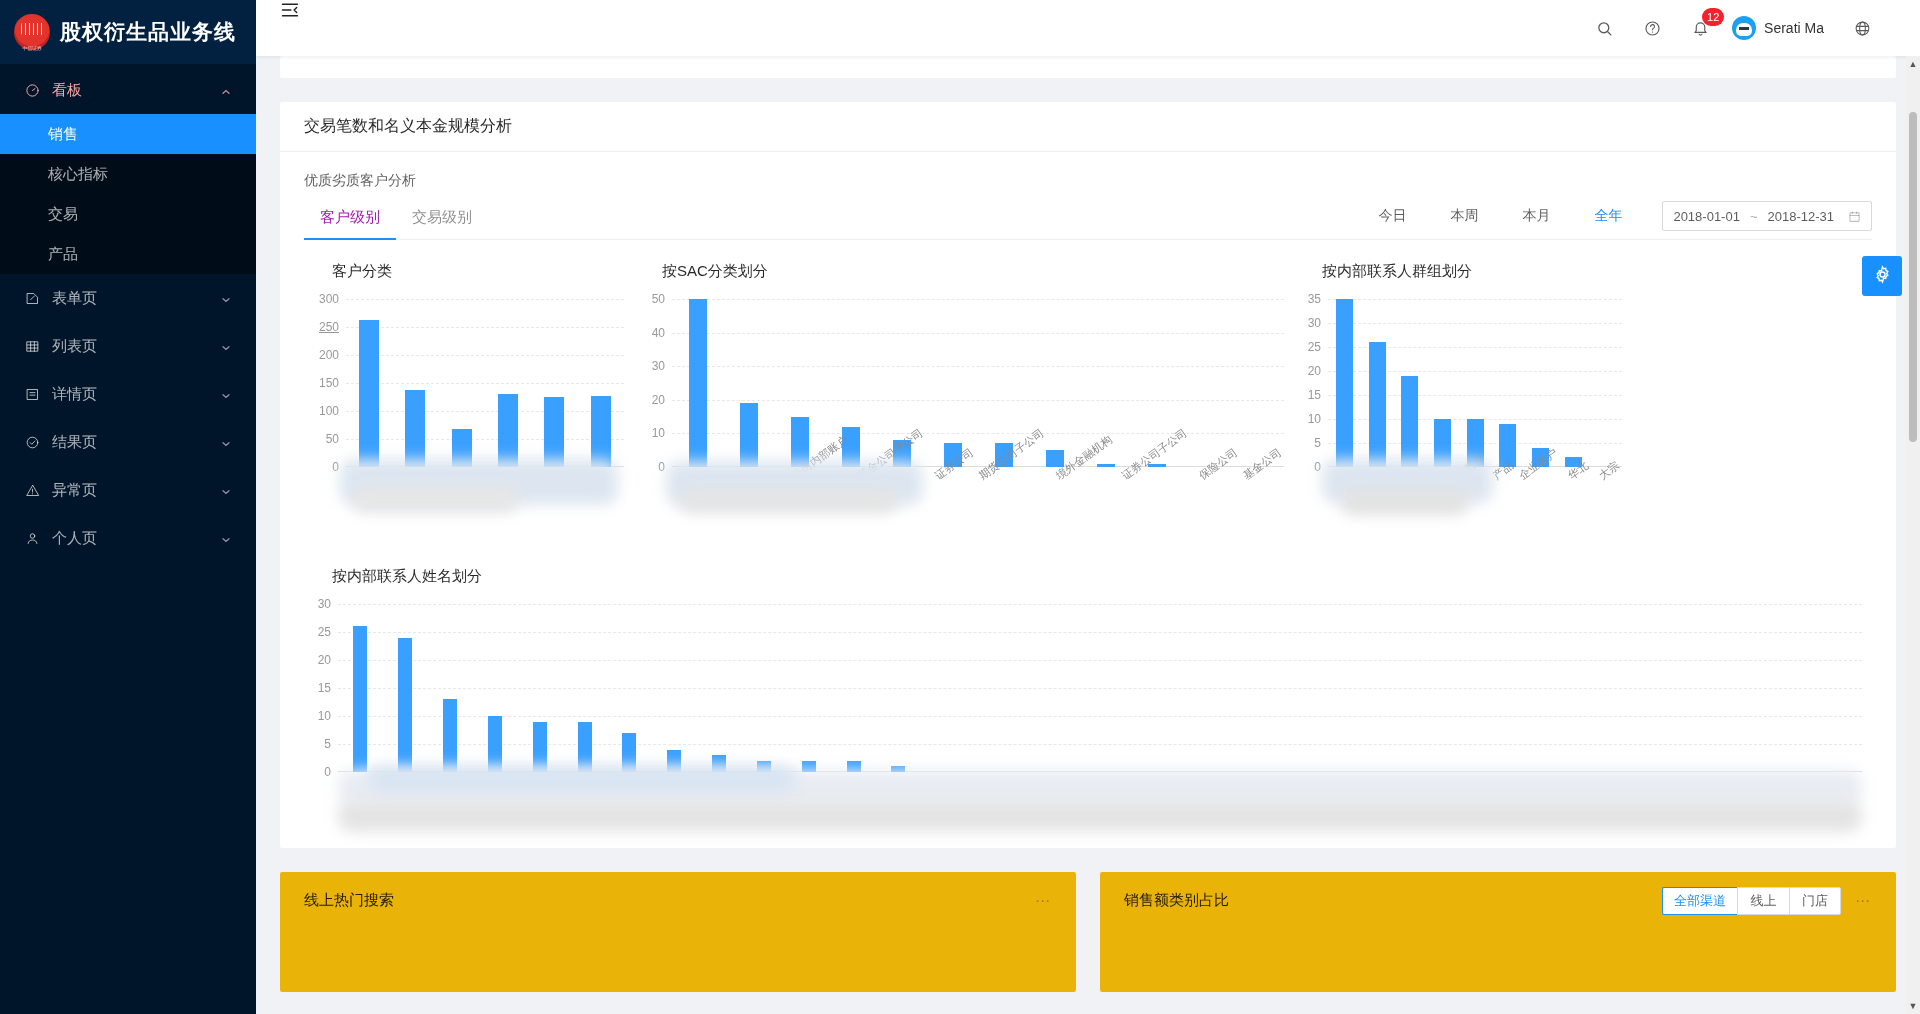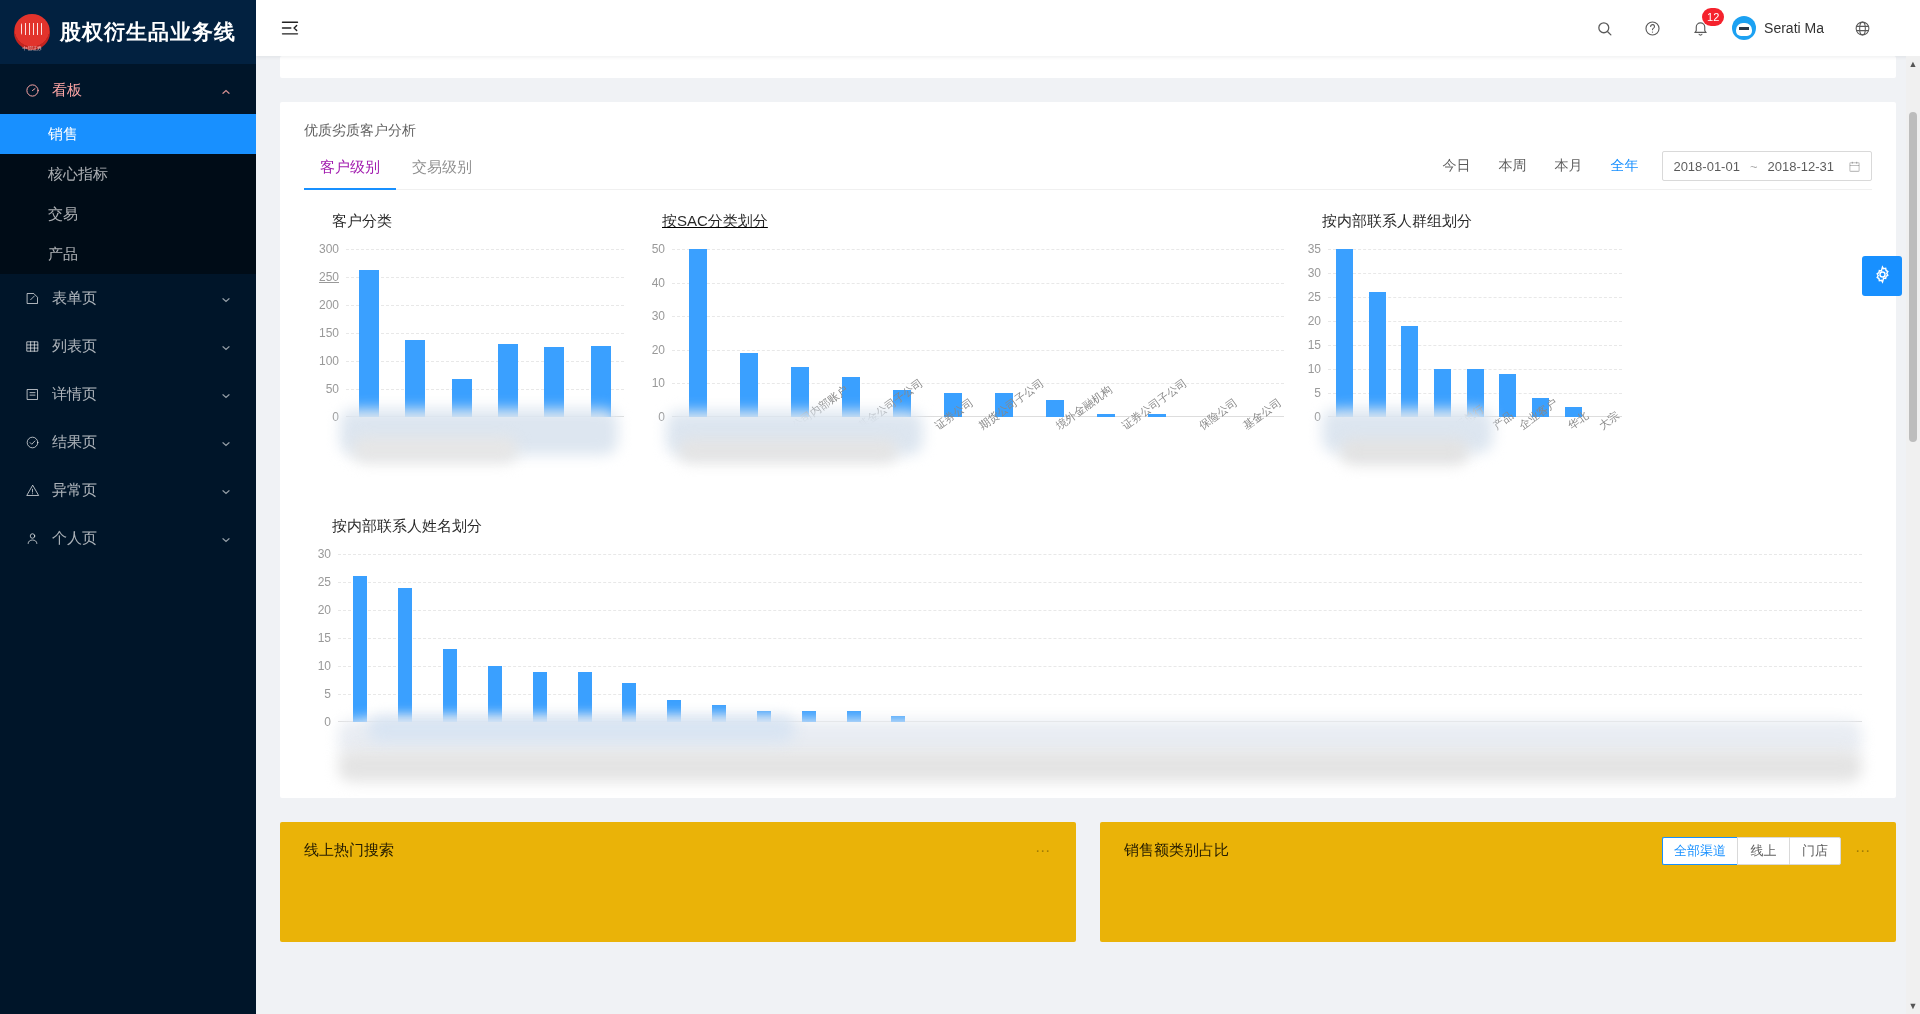--- a/index.html
+++ b/index.html
@@ -28,21 +28,21 @@
   .mi-icon { width: 16px; height: 16px; margin-right: 12px; display: inline-flex; align-items: center; justify-content: center; flex: 0 0 16px; }
   .mi-icon svg { width: 15px; height: 15px; }
   .mg-label { flex: 1; }
   .caret { width: 12px; height: 12px; opacity: .85; }
   .submenu { background: #000c17; }
   .sub-item { height: 40px; display: flex; align-items: center; padding-left: 48px; color: rgba(255,255,255,.68); font-size: 15px; cursor: pointer; }
   .sub-item.active { background: #1890ff; color: #fff; }
 
   
   .main { flex: 1; display: flex; flex-direction: column; height: 1014px; position: relative; background: #f0f2f5; }
-  .topbar { height: 56px; background: #fff; display: flex; align-items: center; padding: 0 0 0 24px; flex: 0 0 56px;
+  .topbar { height: 56px; background: #fff; display: flex; padding: 0 0 0 24px; flex: 0 0 56px;
             box-shadow: 0 1px 4px rgba(0,21,41,.08); position: relative; z-index: 20; }
   .collapse-btn { width: 20px; height: 20px; color: #222; cursor: pointer; display: flex; align-items: center; }
   .topbar-right { margin-left: auto; display: flex; align-items: center; gap: 0; padding-right: 34px; }
   .tb-icon { width: 48px; height: 56px; display: flex; align-items: center; justify-content: center; cursor: pointer; color: #5a5a5a; position: relative; }
   .tb-icon svg { width: 17px; height: 17px; }
   .badge { position: absolute; top: 8px; left: 26px; min-width: 22px; height: 18px; border-radius: 9px; background: #f5222d; color: #fff;
     font-size: 11px; line-height: 18px; text-align: center; padding: 0 5px; font-family: "Liberation Sans", sans-serif; }
   .user { display: flex; align-items: center; gap: 8px; padding: 0 14px 0 8px; height: 56px; cursor: pointer; }
   .avatar { width: 24px; height: 24px; border-radius: 50%; background: #1ca1f2; position: relative; overflow: hidden; flex: 0 0 24px; }
   .avatar::before { content:""; position:absolute; width:16px; height:13px; background:#fff; border-radius:7px 7px 5px 5px; left:4px; top:7px; }
@@ -57,21 +57,21 @@
   .card { background: #fff; border-radius: 2px; margin-top: 24px; }
   .card-head { height: 50px; display: flex; align-items: center; padding: 0 24px; border-bottom: 1px solid #f0f0f0; }
   .card-title { font-size: 16px; color: rgba(0,0,0,.85); }
   .card-body { padding: 20px 24px 16px; }
   .sec-sub { font-size: 14px; color: rgba(0,0,0,.65); margin-bottom: 6px; }
 
   .tabs-row { display: flex; align-items: flex-end; border-bottom: 1px solid #f0f0f0; position: relative; height: 44px; }
   .tab { font-size: 15px; color: rgba(0,0,0,.45); padding: 0 16px 12px; cursor: pointer; position: relative; }
   .tab.active { color: #a21caf; }
   .tab.active::after { content: ""; position: absolute; left: 0; right: 0; bottom: -1px; height: 2px; background: #1890ff; }
-  .filters { margin-left: auto; display: flex; align-items: center; gap: 0; padding-bottom: 8px; }
+  .filters { margin-left: auto; display: flex; align-items: center; gap: 16px; padding-bottom: 8px; }
   .f-link { font-size: 14px; color: rgba(0,0,0,.65); padding: 0 14px; cursor: pointer; }
   .f-link.active { color: #1890ff; }
   .daterange { display: flex; align-items: center; gap: 10px; border: 1px solid #d9d9d9; border-radius: 2px;
                height: 30px; padding: 0 10px; margin-left: 10px; font-size: 13px; color: rgba(0,0,0,.65); cursor: pointer; }
   .daterange .sep { color: rgba(0,0,0,.35); }
   .cal-icon { width: 13px; height: 13px; color: rgba(0,0,0,.25); margin-left: 4px; }
 
   
   .chart-row { display: flex; gap: 0; }
   .chart-box { position: relative; }
@@ -258,20 +258,23 @@
               <path d="M3.3 9h17.4M3.3 15h17.4"></path>
           </svg>
         </div>
       </div>
     </header>
 
     <div class="scroll-area">
       <div class="ghost-card"></div>
 
       <div class="card">
+        <div class="card-head">
+          <div class="card-title">交易笔数和名义本金规模分析</div>
+        </div>
         <div class="card-body">
           <div class="sec-sub">优质劣质客户分析</div>
 
           <div class="tabs-row">
             <div class="tab active">客户级别</div>
             <div class="tab">交易级别</div>
             <div class="filters">
               <span class="f-link">今日</span>
               <span class="f-link">本周</span>
               <span class="f-link">本月</span>
@@ -347,21 +350,21 @@
                       </div>
                       <div class="xslot">
                         <span class="xlab"></span>
                       </div>
                     </div>
                     <div class="mask" style="left: -2%; width: 100%; top: 160px; height: 46px; background: rgb(221, 230, 240);"></div>
                     <div class="mask" style="left: 2%; width: 60%; top: 188px; height: 26px; background: rgb(230, 230, 230);"></div>
                   </div>
                 </div>
               </div>
-            <div class="chart-box" id="c1" style="width: 660px; padding-bottom: 78px; text-decoration: underline;">
+            <div class="chart-box" id="c1" style="width: 660px; padding-bottom: 78px;">
                 <div class="chart-title">按SAC分类划分</div>
                 <div style="position: relative; margin-left: 38px; margin-right: 10px; margin-top: 18px;">
                   <div class="plot" style="height: 168px;">
                     <div class="ytick" style="top: 168px;">0</div>
                     <div class="gridline" style="top: 134.4px;"></div>
                     <div class="ytick" style="top: 134.4px;">10</div>
                     <div class="gridline" style="top: 100.8px;"></div>
                     <div class="ytick" style="top: 100.8px;">20</div>
                     <div class="gridline" style="top: 67.2px;"></div>
                     <div class="ytick" style="top: 67.2px;">30</div>

